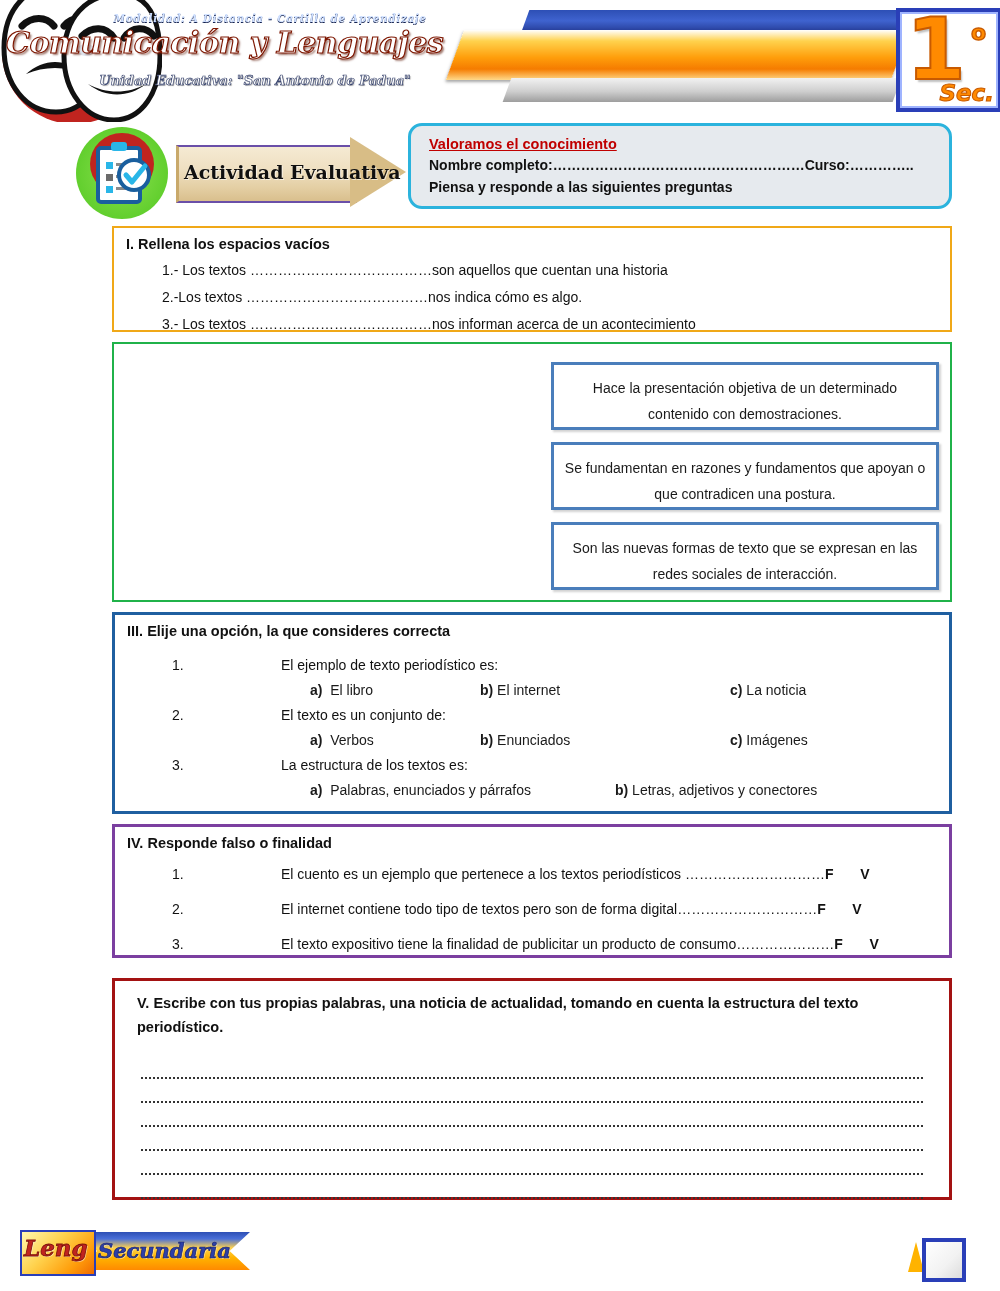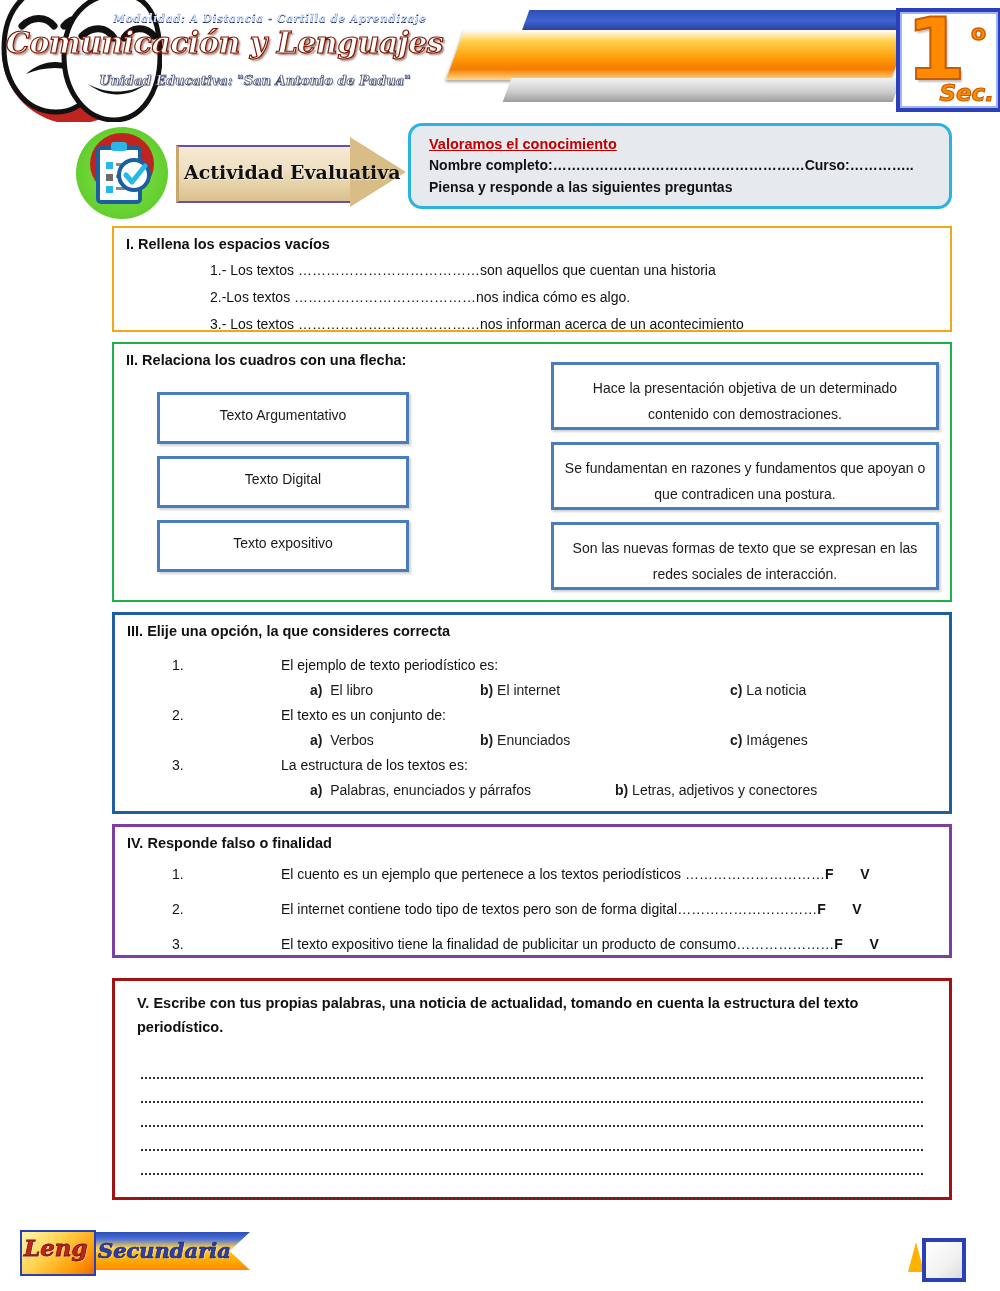--- a/index.html
+++ b/index.html
@@ -232,21 +232,21 @@
     font-weight: bold;
     color: #111;
     padding: 8px 0 0 12px;
   }
 
   
   #sec-1 { top: 226px; height: 106px; border: 2px solid #f0a818; }
   .s1-item {
     font-size: 14px;
     color: #111;
-    padding-left: 96px;
+    padding-left: 48px;
     line-height: 27px;
     white-space: nowrap;
   }
   .s1-wrap { padding-top: 5px; }
 
   
   #sec-2 { top: 342px; height: 260px; border: 2px solid #20b24a; }
   .match-left { position: absolute; left: 43px; top: 48px; }
   .match-right { position: absolute; left: 437px; top: 18px; }
   .mbox {
@@ -421,26 +421,20 @@
 <div class="section" id="sec-1">
   <div class="sec-head">I. Rellena los espacios vacíos</div>
   <div class="s1-wrap">
     <div class="s1-item">1.- Los textos …………………………………son aquellos que cuentan una historia</div>
     <div class="s1-item">2.-Los textos …………………………………nos indica cómo es algo.</div>
     <div class="s1-item">3.- Los textos …………………………………nos informan acerca de un acontecimiento</div>
   </div>
 </div>
 
 <div class="section" id="sec-2">
-  <div class="sec-head">II. Relaciona los cuadros con una flecha:</div>
-  <div class="match-left">
-    <div class="mbox mbox-l">Texto Argumentativo</div>
-    <div class="mbox mbox-l">Texto Digital</div>
-    <div class="mbox mbox-l">Texto expositivo</div>
-  </div>
   <div class="match-right">
     <div class="mbox mbox-r">Hace la presentación objetiva de un determinado contenido con demostraciones.</div>
     <div class="mbox mbox-r">Se fundamentan en razones y fundamentos que apoyan o que contradicen una postura.</div>
     <div class="mbox mbox-r">Son las nuevas formas de texto que se expresan en las redes sociales de interacción.</div>
   </div>
 </div>
 
 <div class="section" id="sec-3">
   <div class="sec-head">III. Elije una opción, la que consideres correcta</div>
   <div class="s3-wrap">

